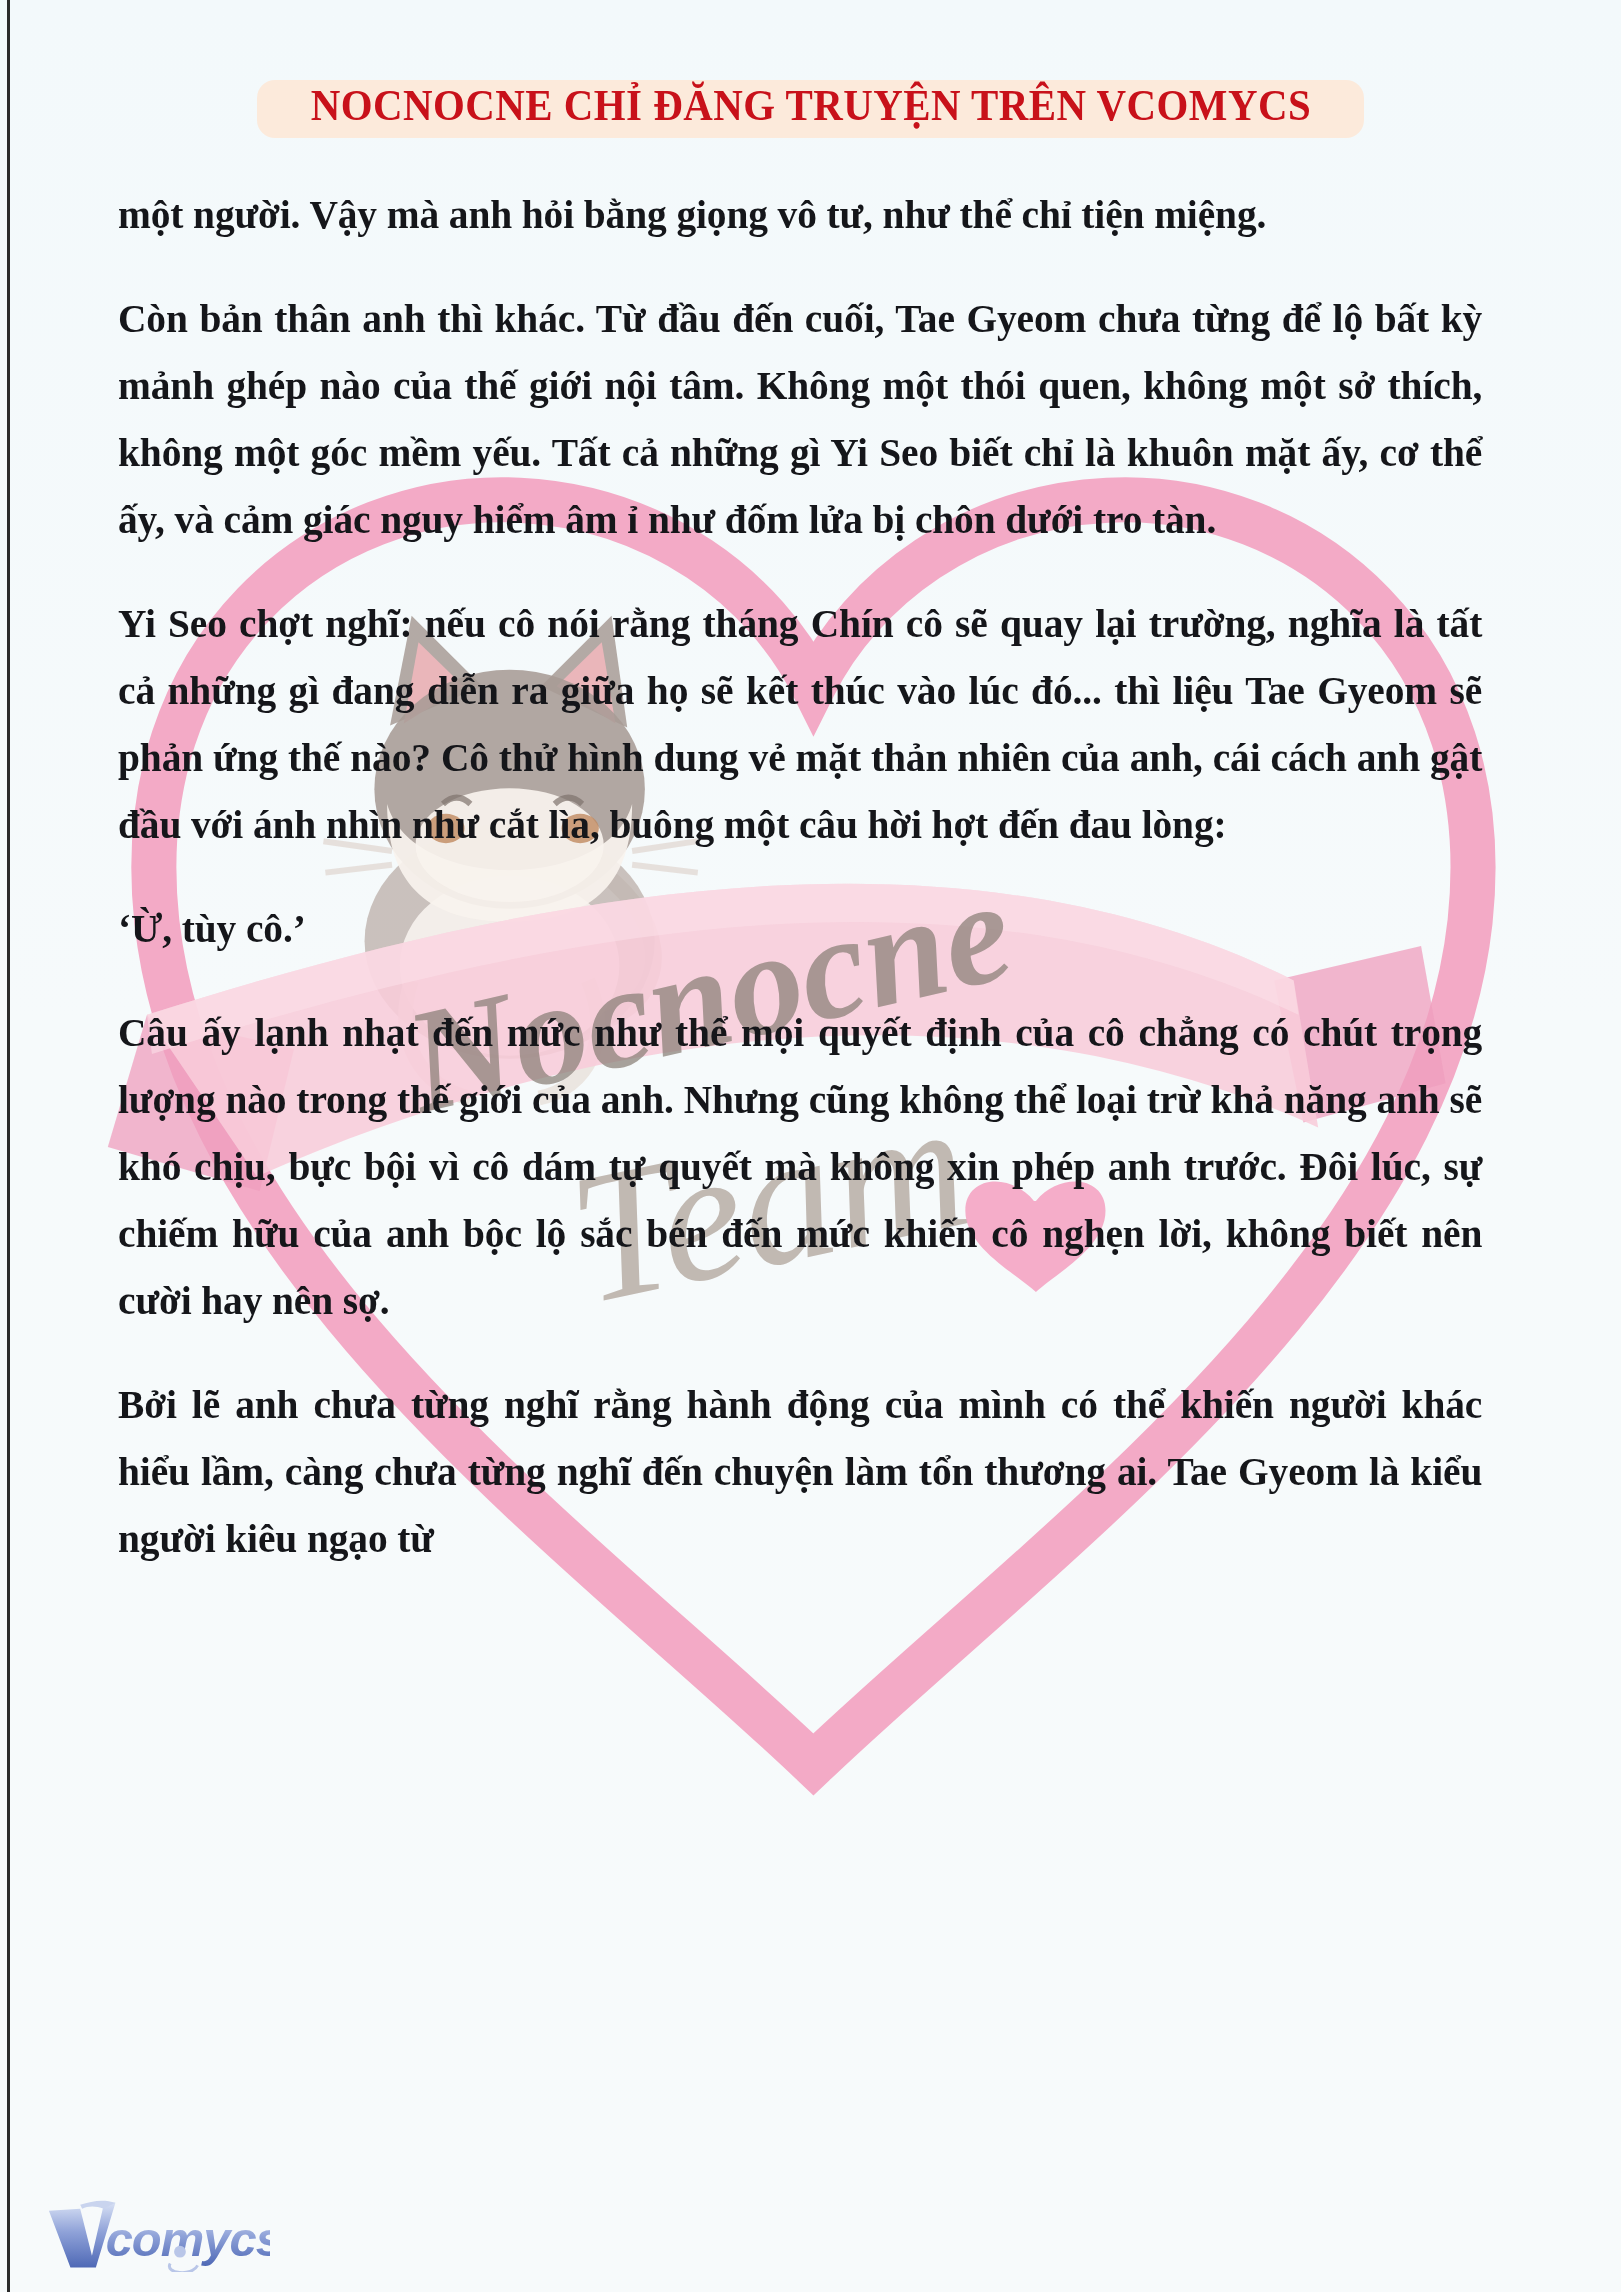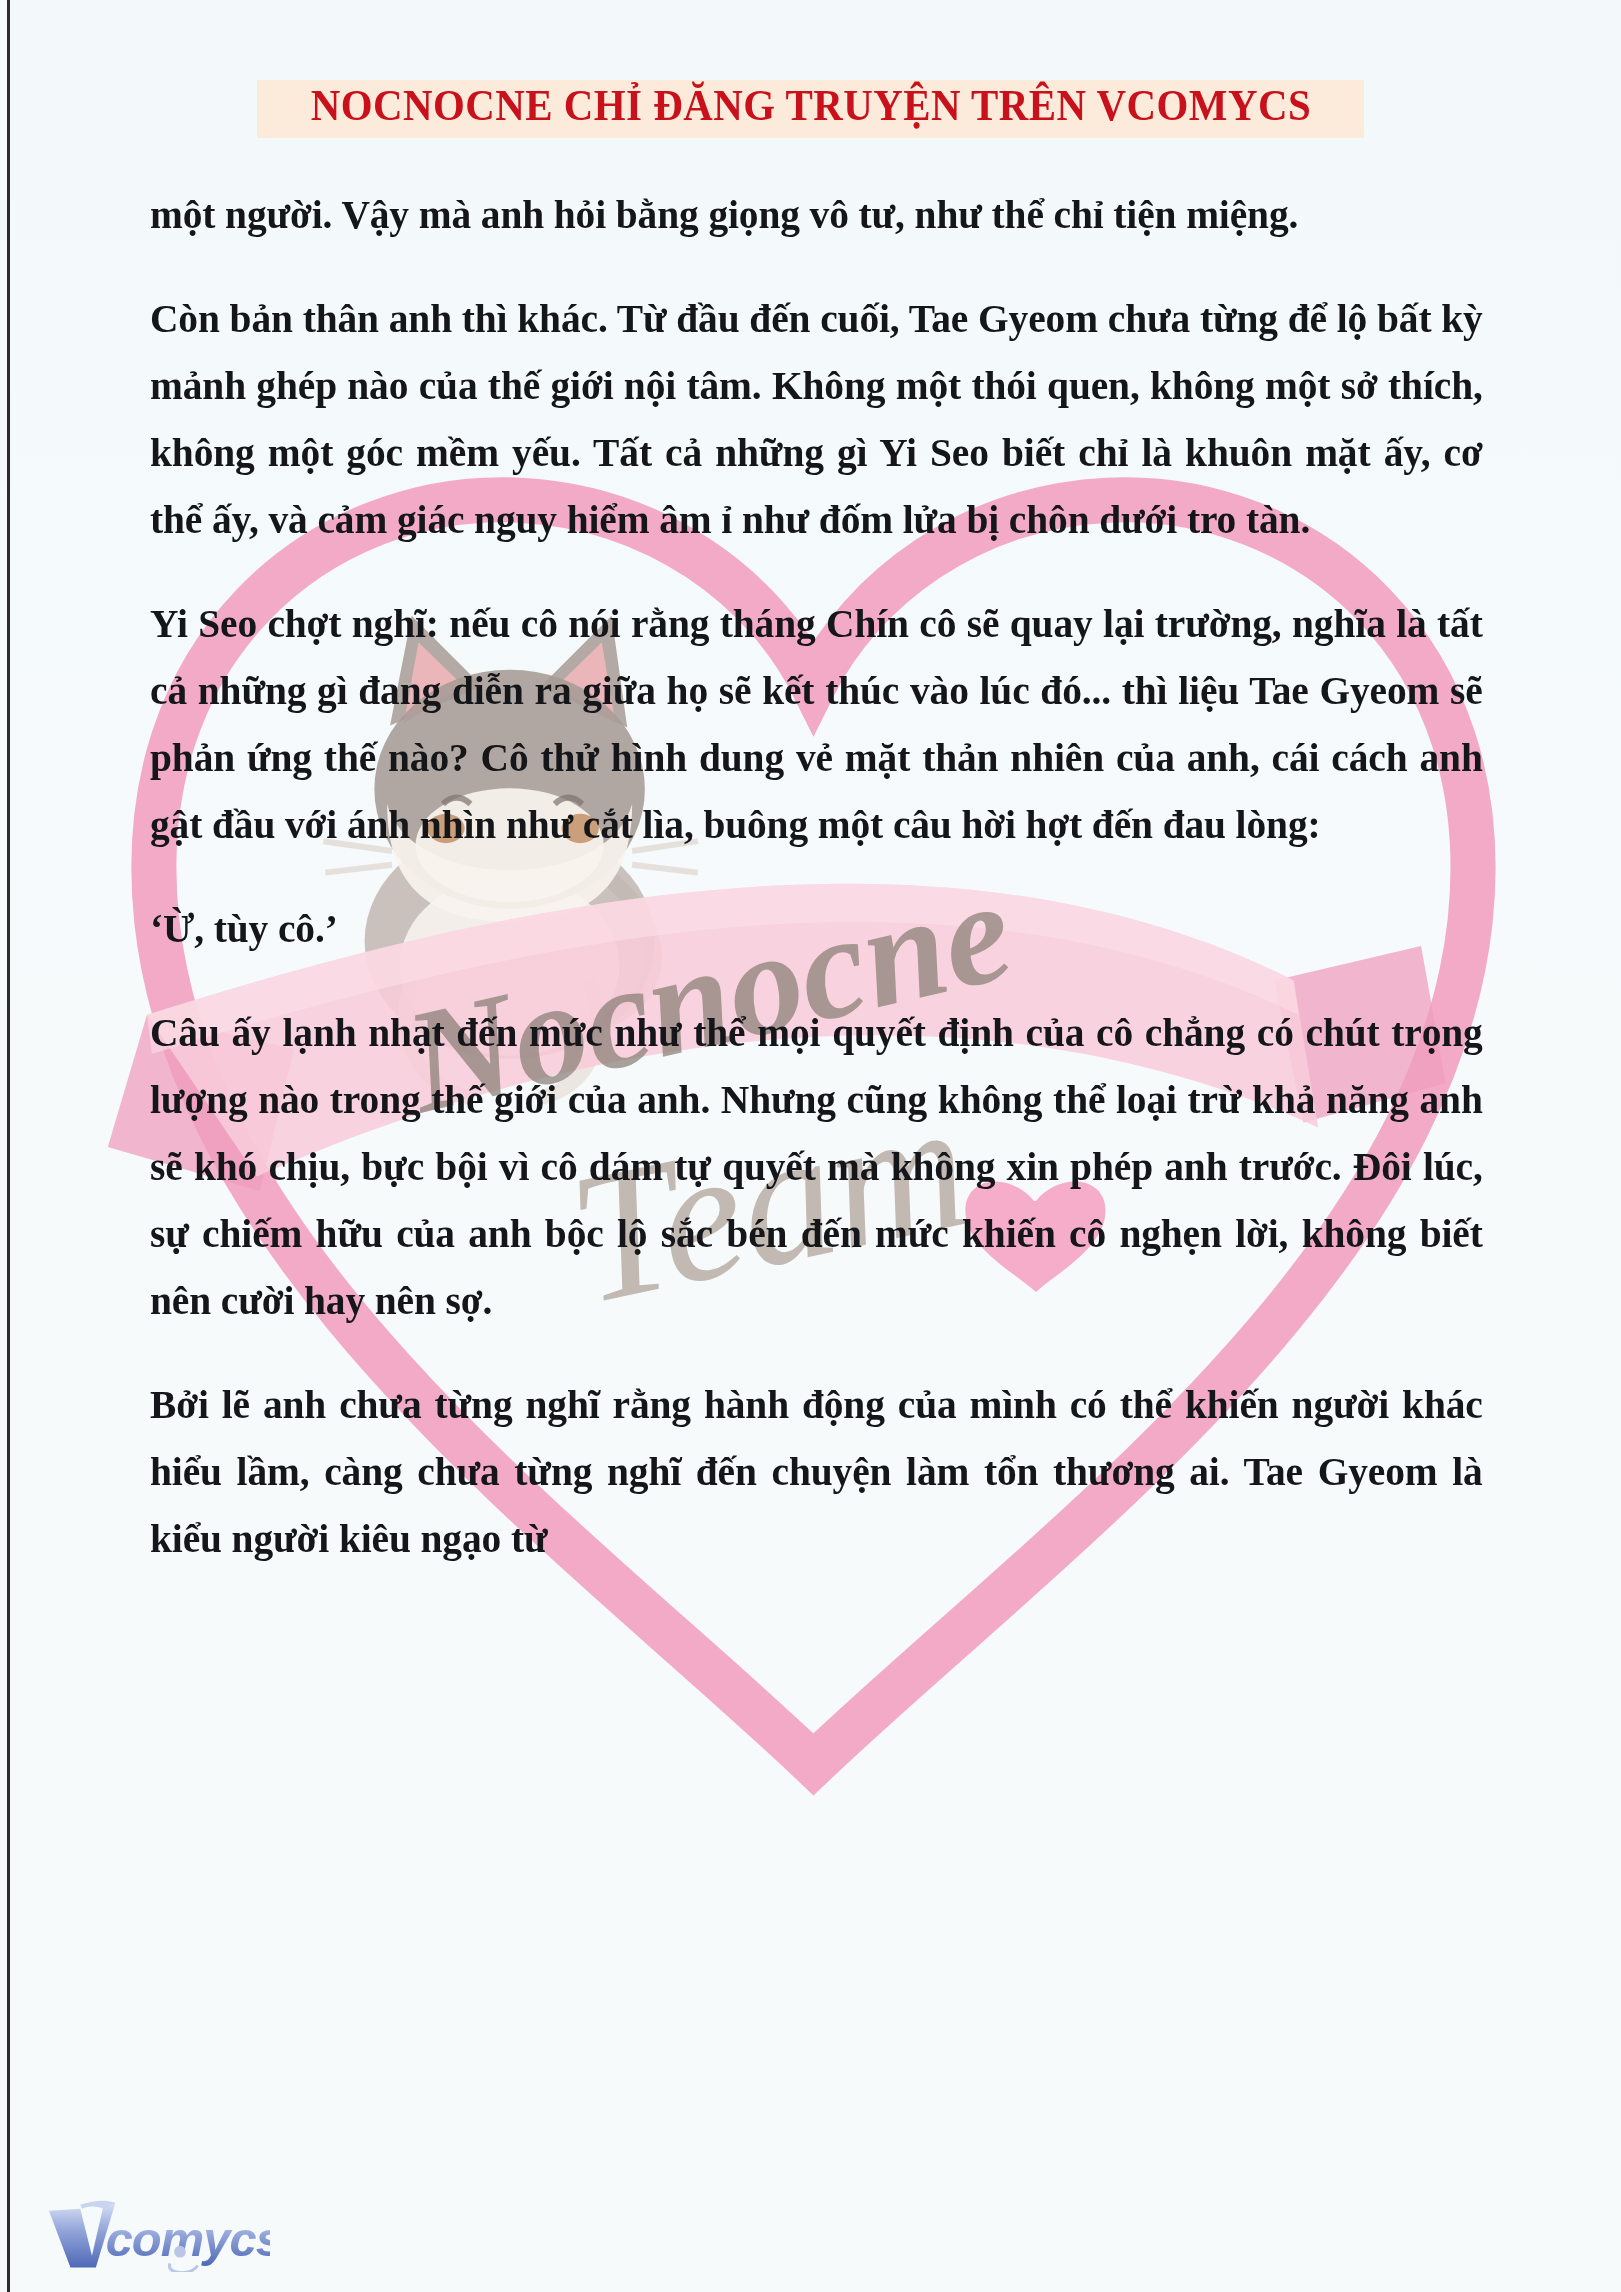--- a/index.html
+++ b/index.html
@@ -52,39 +52,39 @@
   .header-wrap {
     text-align: center;
     margin-top: 80px;
     margin-bottom: 0;
   }
   .header-band {
     display: inline-block;
     background: #fceadb;
     padding: 3.9px 15.7px 9.8px 15.7px;
     line-height: 1.0;
+    border-radius: 18px;
   }
   .header-title {
     color: #c8111a;
     font-family: "Liberation Serif", "DejaVu Serif", serif;
     font-weight: bold;
     font-size: 44px;
     letter-spacing: 0.5px;
     transform: scaleX(0.93);
     transform-origin: center;
     display: inline-block;
     white-space: nowrap;
   }
 
   
   .body-text {
     margin-top: 43px;
     position: relative;
     z-index: 3;
-    margin-left: 32px;
   }
   .para {
     color: #15161a;
     font-family: "Liberation Serif", "DejaVu Serif", serif;
     font-weight: bold;
     font-size: 40px;
     line-height: 67px;
     text-align: justify;
     text-justify: inter-word;
     margin: 0 0 37px 0;

